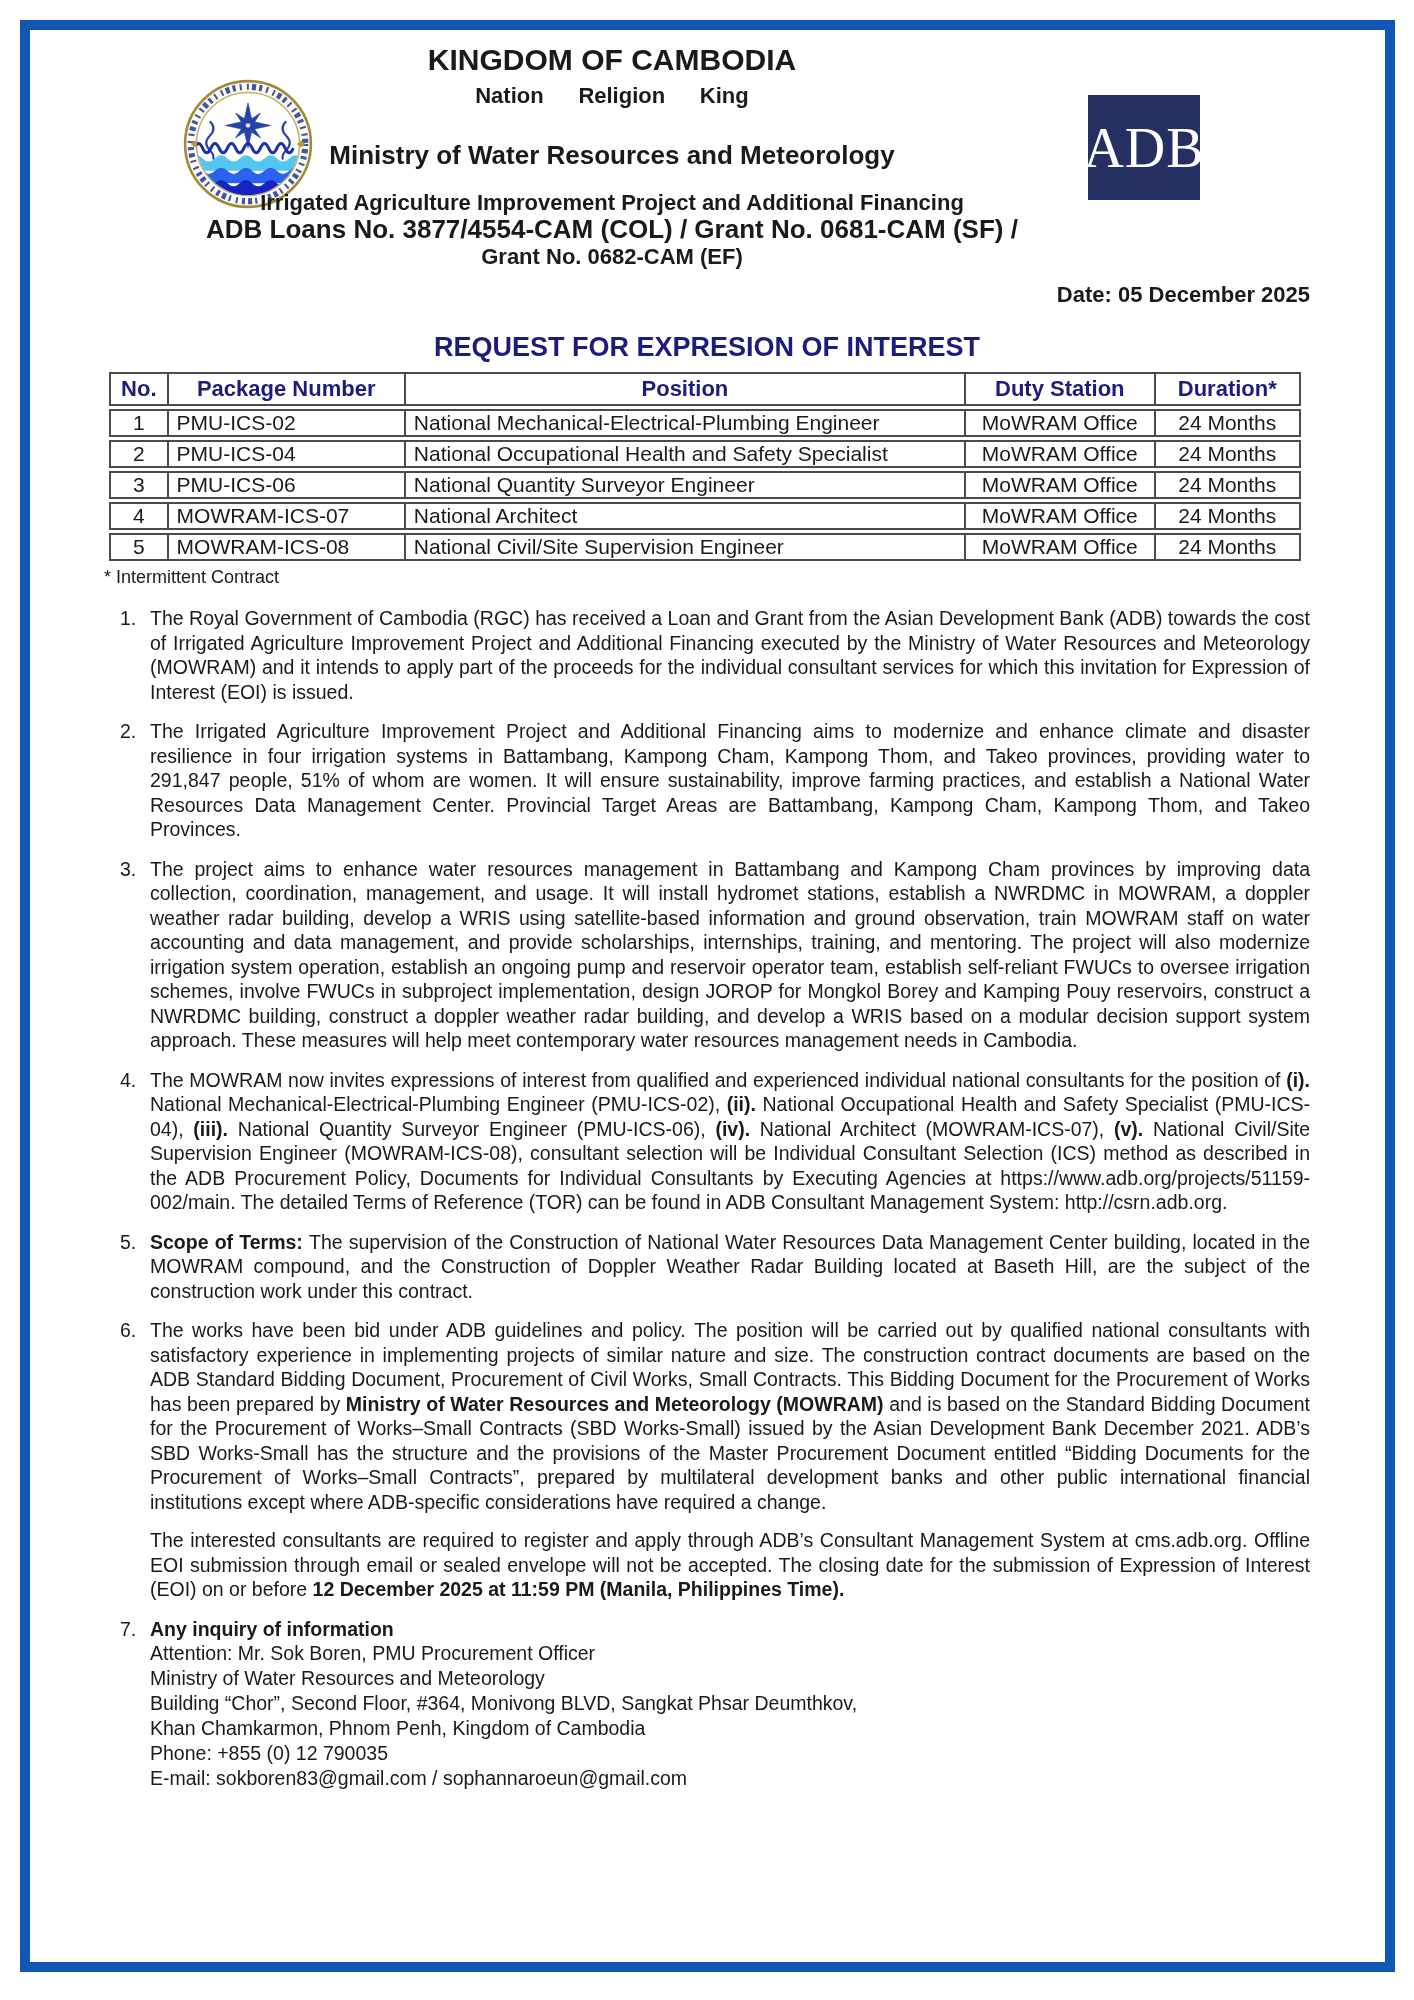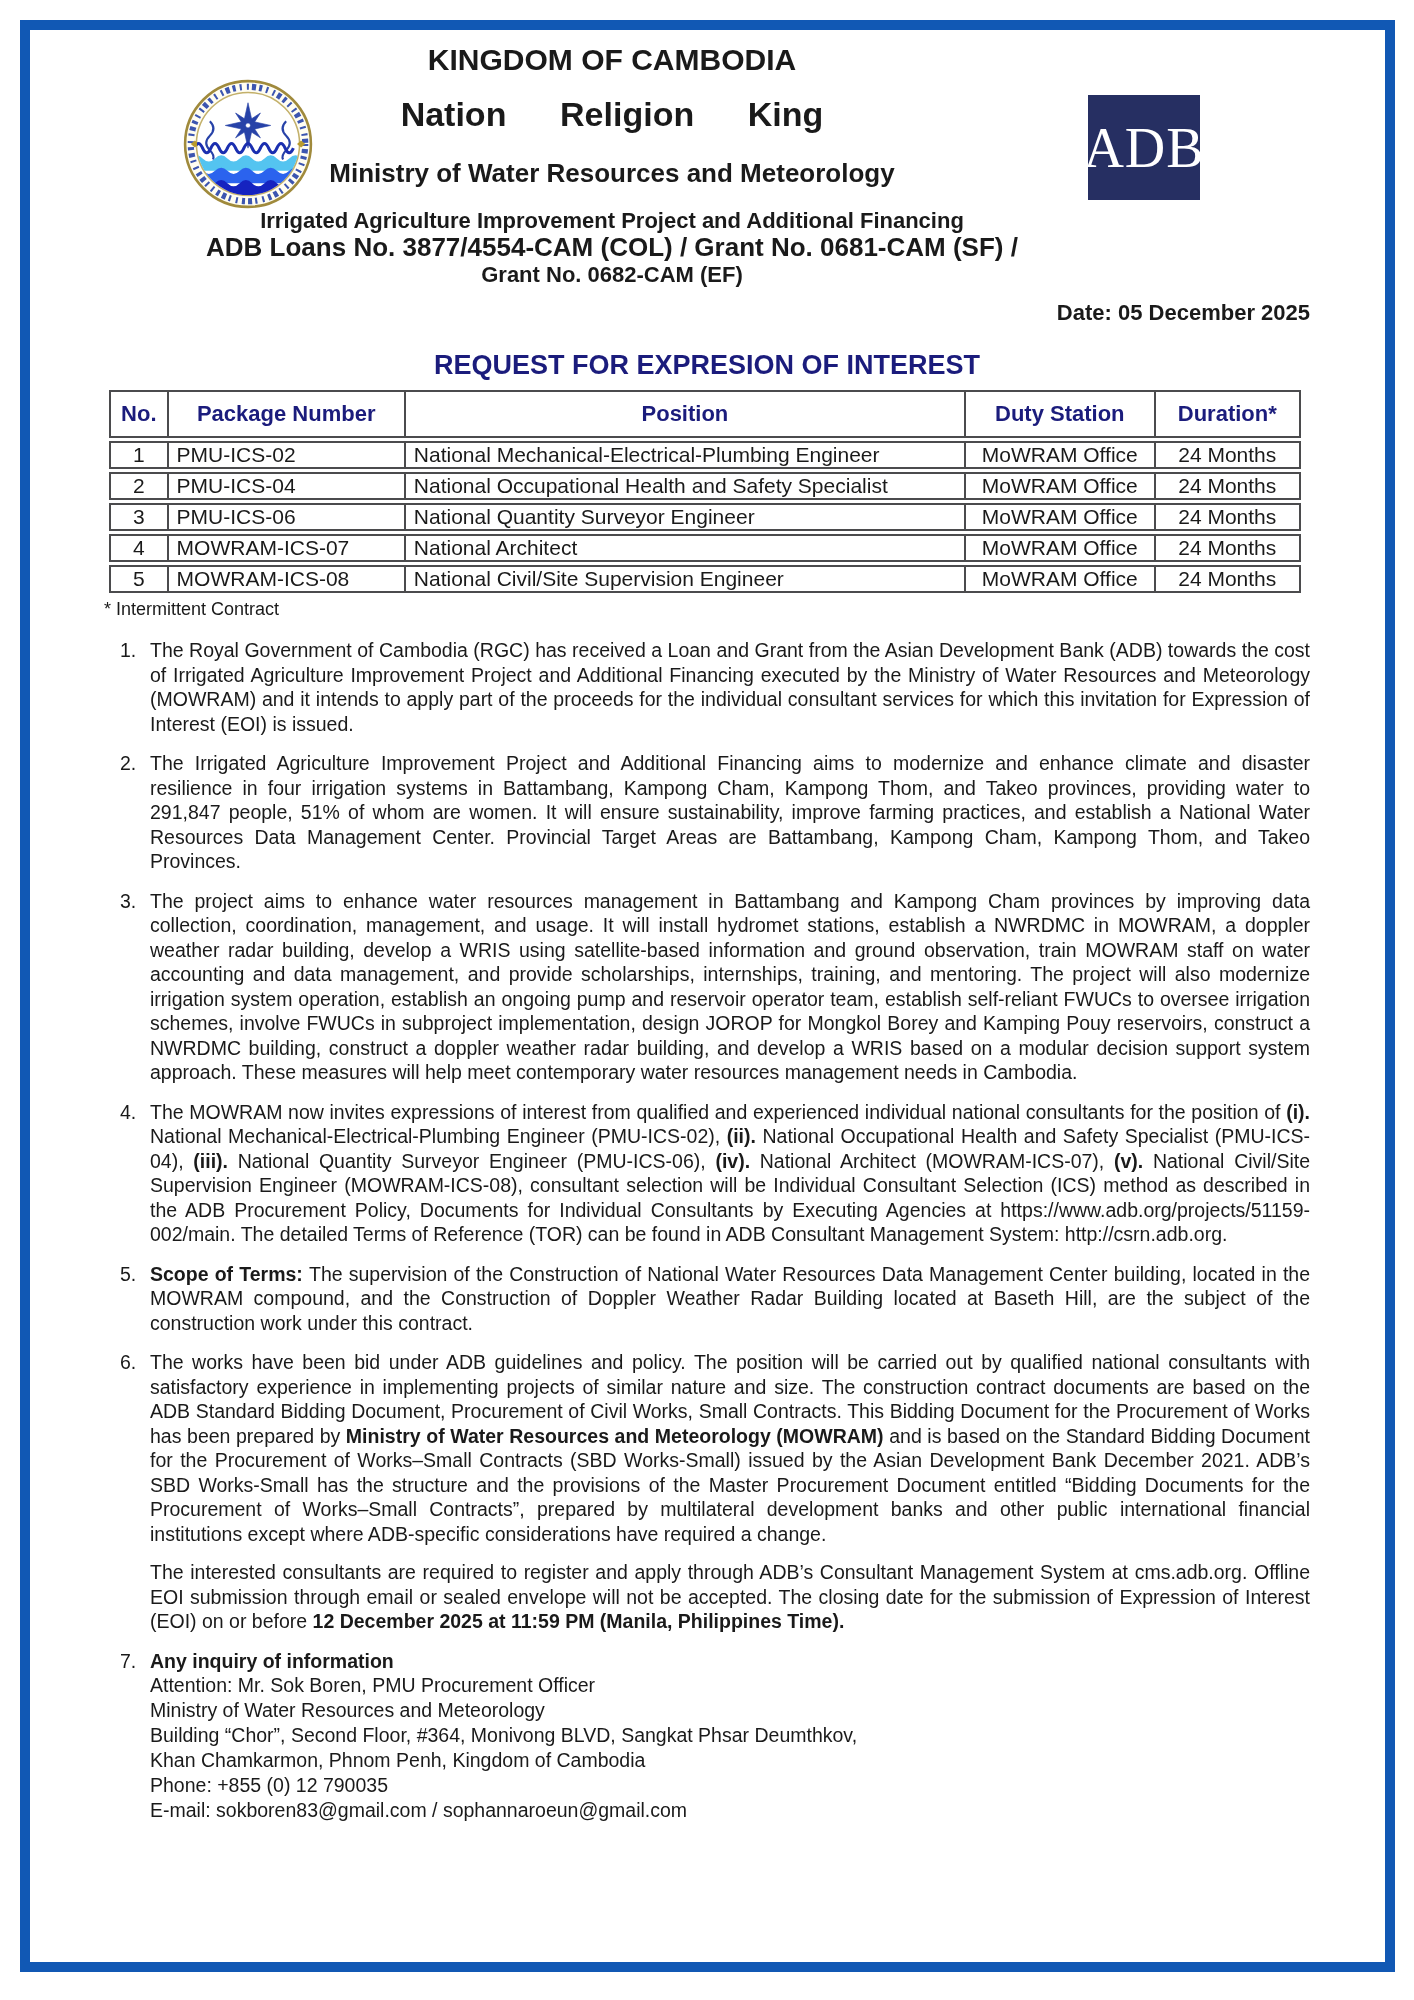--- a/index.html
+++ b/index.html
@@ -26,21 +26,21 @@
   .adb-logo{
     position:absolute;left:1088px;top:95px;width:112px;height:105px;
     background:var(--adb-navy);
     display:flex;align-items:center;justify-content:center;
     font-family:"Liberation Serif", serif;
     color:#ffffff;font-size:56px;letter-spacing:1px;
   }
   .content{position:absolute;left:104px;top:42px;width:1206px;}
   .head-text{width:1016px;text-align:center;font-weight:bold;}
   .h-kingdom{font-size:30px;line-height:36px;}
-  .h-motto{font-size:34px;line-height:32px;word-spacing:1.3em;margin-top:20px;}
+  .h-motto{font-size:22px;line-height:32px;word-spacing:1.3em;margin-top:2px;}
   .h-ministry{font-size:26px;line-height:31px;margin-top:28px;}
   .h-unit{font-size:26px;line-height:31px;}
   .h-project{font-size:22px;line-height:27px;margin-top:18px;}
   .h-loans{font-size:26px;line-height:27px;}
   .h-grant{font-size:22px;line-height:27px;}
   .date-line{width:100%;text-align:right;font-weight:bold;font-size:22px;margin-top:12px;}
   .doc-title{
     width:100%;text-align:center;color:var(--navy);
     font-weight:bold;font-size:27px;margin-top:24px;letter-spacing:0;
   }
@@ -48,21 +48,21 @@
     border-collapse:separate;border-spacing:0 3px;
     width:1192px;margin-left:5px;margin-top:6px;
     table-layout:fixed;
   }
   table.positions th, table.positions td{
     border:2px solid var(--grid);border-left:none;
     height:26px;padding:0 8px;
     font-size:21px;white-space:nowrap;overflow:hidden;
   }
   table.positions th:first-child, table.positions td:first-child{border-left:2px solid var(--grid);}
-  table.positions th{color:var(--navy);font-weight:bold;font-size:22px;text-align:center;padding:9px 6px;}
+  table.positions th{color:var(--navy);font-weight:bold;font-size:22px;text-align:center;padding:2px 6px;}
   td.c0{text-align:center;}
   td.c1,td.c2{text-align:left;padding-left:12px;}
   td.c3,td.c4{text-align:center;}
   .footnote{font-size:18px;margin-top:3px;margin-left:0;}
   .paras{margin-top:18px;}
   .item{display:flex;margin-top:15px;}
   .num{width:46px;padding-left:16px;flex:none;font-size:19.5px;line-height:24.5px;}
   .pbody{flex:1;min-width:0;}
   .ptext{
     font-size:19.5px;line-height:24.5px;

